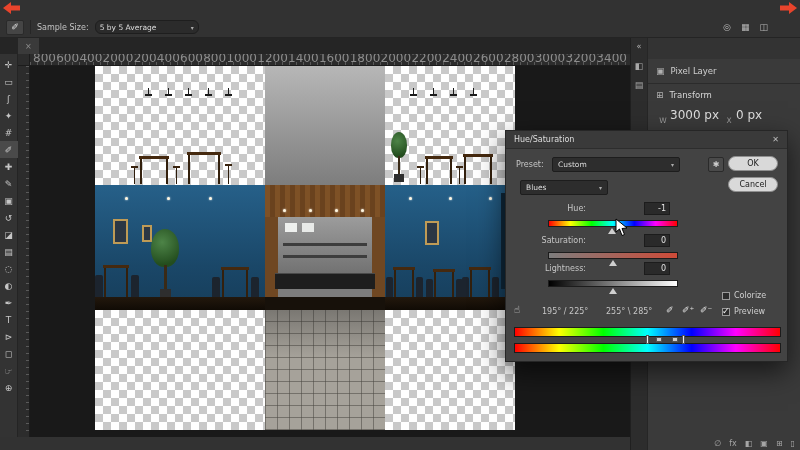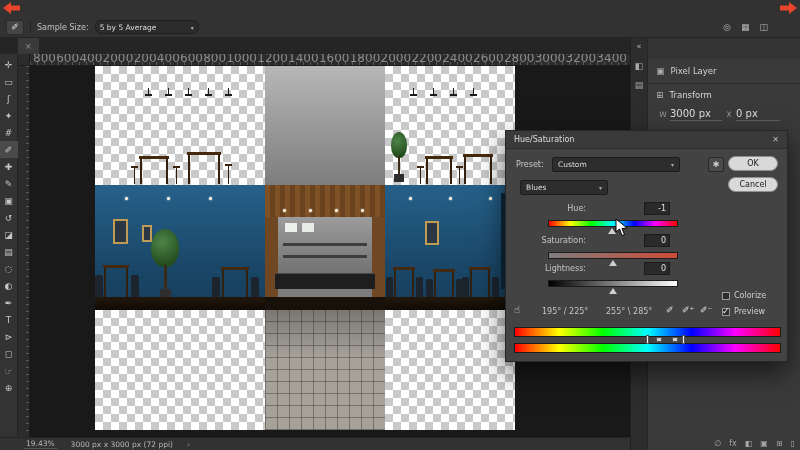--- a/index.html
+++ b/index.html
@@ -66,21 +66,21 @@
   .ptabs{position:absolute;left:17px;top:6px;right:0;height:15px;display:flex;border-bottom:1px solid #2a2a2a;background:#303030}
   .ptab{padding:0 6px;font-size:7.5px;color:#9b9b9b;display:flex;align-items:center}
   .ptab.active{background:#3f3f3f;color:#ddd}
   .pcontent{position:absolute;left:17px;top:21px;right:0;bottom:0;background:#3a3a3a}
   .playerrow{display:flex;align-items:center;gap:6px;padding:7px 8px;font-size:8.5px;color:#cfcfcf}
   .plicon{font-size:9px;color:#b0b0b0}
   .pdivider{height:1px;background:#2b2b2b}
   .ptitle-row{display:flex;align-items:center;gap:6px;padding:6px 8px;font-size:8.5px;color:#d6d6d6}
   .tgrid{display:grid;grid-template-columns:14px 52px 14px 44px;row-gap:8px;padding:2px 8px;align-items:center}
   .tl{font-size:7.5px;color:#9b9b9b;text-align:center}
-  .tv{font-size:10px;color:#ddd;border-bottom:1px solid #5f5f5f;padding-bottom:1px}
+  .tv{font-size:12px;color:#ddd;border-bottom:1px solid #5f5f5f;padding-bottom:9px}
   .pfooter{position:absolute;right:5px;bottom:2px;display:flex;gap:8px;font-size:8px;color:#a5a5a5}
   
   .dialog{position:absolute;left:505px;top:130px;width:283px;height:232px;background:#434343;border:1px solid #262626;box-shadow:0 10px 26px rgba(0,0,0,.6);z-index:40}
   .dtitle{position:absolute;left:0;top:0;width:100%;height:18px;background:#3a3a3a;border-bottom:1px solid #2d2d2d;display:flex;align-items:center;padding:0 8px;font-size:8px;color:#dedede}
   .dclose{margin-left:auto;color:#bbb;font-size:8px}
   .dlabel{position:absolute;font-size:8px;color:#c6c6c6}
   .dlabel.r{text-align:right}
   .dselect{position:absolute;height:15px;background:#2d2d2d;border:1px solid #1d1d1d;border-radius:2px;display:flex;align-items:center;padding:0 5px;font-size:7.5px;color:#ddd}
   .dselect .chev{margin-left:auto}
   .dmenu-btn{position:absolute;width:16px;height:15px;background:#4a4a4a;border:1px solid #2a2a2a;border-radius:2px;display:flex;align-items:center;justify-content:center;font-size:8px;color:#ccc}
@@ -309,25 +309,20 @@
         <div class="abs" style="left:0;top:244px;width:420px;height:120px">
           <div class="chk abs" style="left:0;top:0;width:170px;height:120px"></div>
           <div class="abs" style="left:170px;top:0;width:120px;height:120px;background-color:#a6a29a;background-image:linear-gradient(180deg,rgba(40,40,40,.35),rgba(0,0,0,0) 40%),repeating-linear-gradient(90deg,rgba(75,72,66,.55) 0 1px,transparent 1px 12px),repeating-linear-gradient(0deg,rgba(75,72,66,.55) 0 1px,transparent 1px 12px)"></div>
           <div class="chk abs" style="left:290px;top:0;width:130px;height:120px"></div>
         </div>
 
       </div>
     </div>
   </div>
 
-  <div class="statusbar">
-    <span class="zoomv">19.43%</span>
-    <span class="docinfo">3000 px x 3000 px (72 ppi)</span>
-    <span class="schev">›</span>
-  </div>
 
   <div class="rpanel">
     <div class="dock">
       <span class="dockc">«</span>
       <span>
           <span class="docki">◧</span>
           <span class="docki">▤</span>
         </span>
     </div>
     <div class="pcontent">

